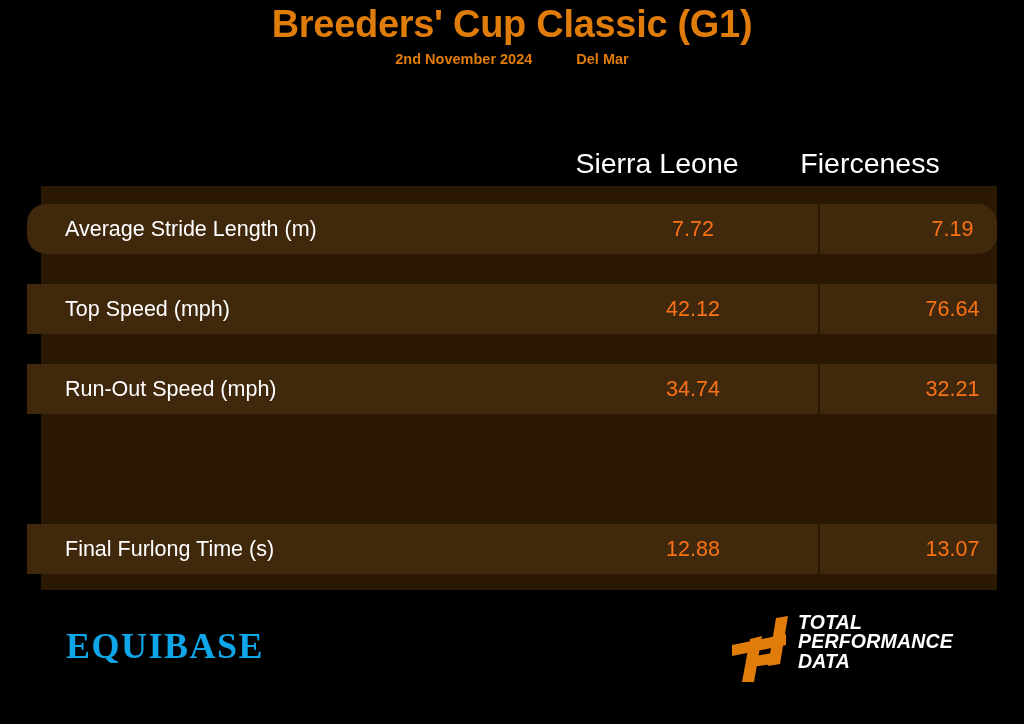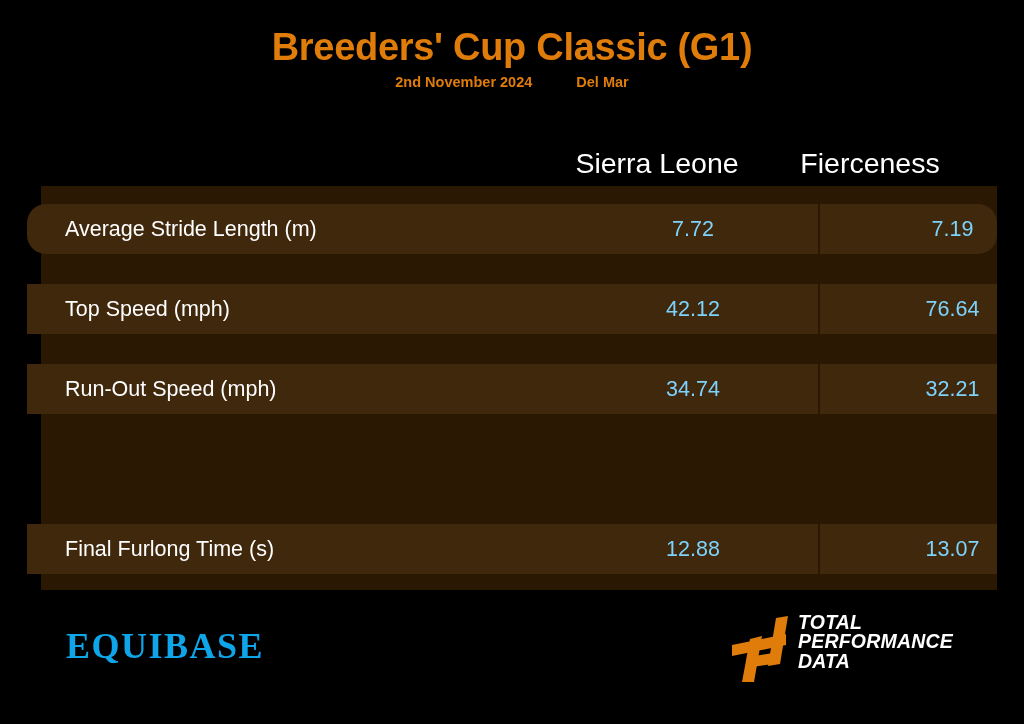--- a/index.html
+++ b/index.html
@@ -19,21 +19,21 @@
   
   .header {
     position: absolute;
     left: 0;
     top: 0;
     width: 1024px;
     text-align: center;
   }
   .race-title {
     margin: 0;
-    padding-top: 28px;
+    padding-top: 5px;
     font-size: 38px;
     font-weight: bold;
     letter-spacing: -0.3px;
     color: #df7c0a;
     line-height: 1.05;
     font-family: "Liberation Sans", sans-serif;
   }
   .subtitle-row {
     margin-top: 6px;
     display: flex;
@@ -99,21 +99,21 @@
     color: #ffffff;
     white-space: nowrap;
   }
   .row-val {
     position: absolute;
     top: 0;
     height: 56px;
     line-height: 50px;
     text-align: center;
     font-size: 21.5px;
-    color: #7dd3fc;
+    color: #f97316;
     white-space: nowrap;
   }
   .row-val.v0 { left: 541px; width: 250px; }
   .row-val.v1 { left: 793px; width: 197px; padding-left: 34px; }
 
   
   .col-divider {
     position: absolute;
     left: 791px;
     top: 0;

